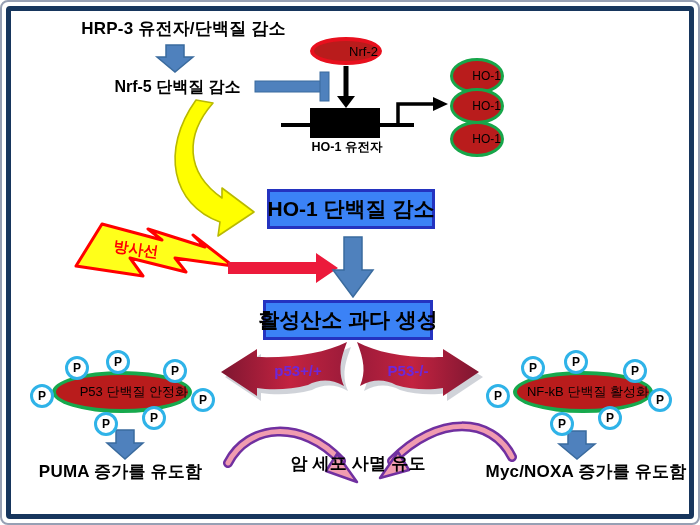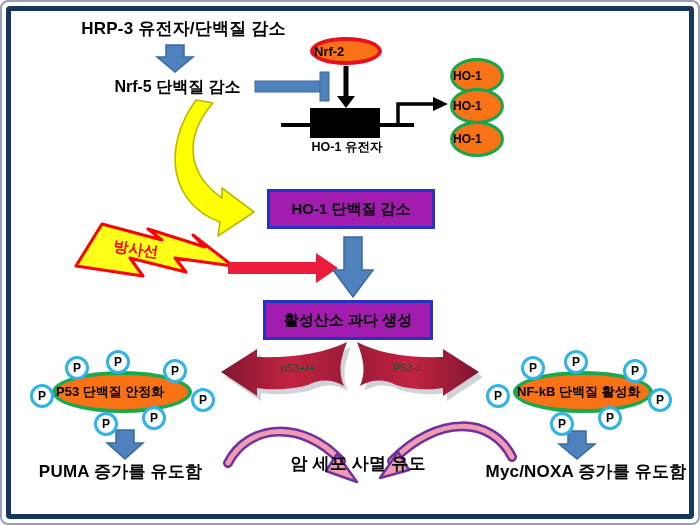--- a/index.html
+++ b/index.html
@@ -8,38 +8,38 @@
     font-family:"Liberation Sans",sans-serif;color:#000;
   }
   .frame-outer{position:absolute;inset:0;border:2px solid #97A0B4;border-radius:8px;pointer-events:none;}
   .frame-inner{position:absolute;inset:6px;border:5px solid #17365D;border-radius:4px;pointer-events:none;}
   .layer{position:absolute;left:0;top:0;}
   .lbl{position:absolute;font-weight:bold;text-align:center;white-space:nowrap;}
   .lbl-lg{font-size:17px;letter-spacing:.2px;}
   .lbl-md{font-size:16px;}
   .lbl-sm{font-size:12.5px;}
   .bluebox{
-    position:absolute;background:#a21caf;border:3px solid #2433C0;
+    position:absolute;background:#3b82f6;border:3px solid #2433C0;
     display:flex;align-items:center;justify-content:center;
-    font-weight:bold;font-size:15px;white-space:nowrap;
+    font-weight:bold;font-size:21px;white-space:nowrap;
   }
   .oval{
-    position:absolute;background:#f97316;border-radius:50%;
-    display:flex;align-items:center;justify-content:flex-start;
-    font-weight:bold;white-space:nowrap;box-sizing:border-box;
+    position:absolute;background:#b91c1c;border-radius:50%;
+    display:flex;align-items:center;justify-content:flex-end;
+    font-weight:normal;white-space:nowrap;box-sizing:border-box;
   }
   .oval-red{border:4px solid #E8101E;font-size:13px;}
   .oval-ho1{border:3.5px solid #17A64A;font-size:12px;}
   .oval-green{border:4px solid #17A94D;font-size:13px;}
   .pcircle{
     position:absolute;width:24px;height:24px;background:#fff;border:3px solid #2FB3E8;
     border-radius:50%;display:flex;align-items:center;justify-content:center;
     font-weight:bold;font-size:12px;box-sizing:border-box;
   }
-  .arrow-label{position:absolute;color:#14532d;font-weight:normal;font-size:11px;text-align:center;white-space:nowrap;}
+  .arrow-label{position:absolute;color:#6d28d9;font-weight:bold;font-size:15px;text-align:center;white-space:nowrap;}
   .radiation{position:absolute;color:#FF0000;font-weight:bold;font-size:15px;transform:rotate(8deg);}
 </style>
 </head>
 <body>
 
 <div class="stage">
 
   <svg class="layer" width="700" height="525" viewBox="0 0 700 525">
     <defs>
       <linearGradient id="gradL" x1="0" y1="0" x2="1" y2="0">

